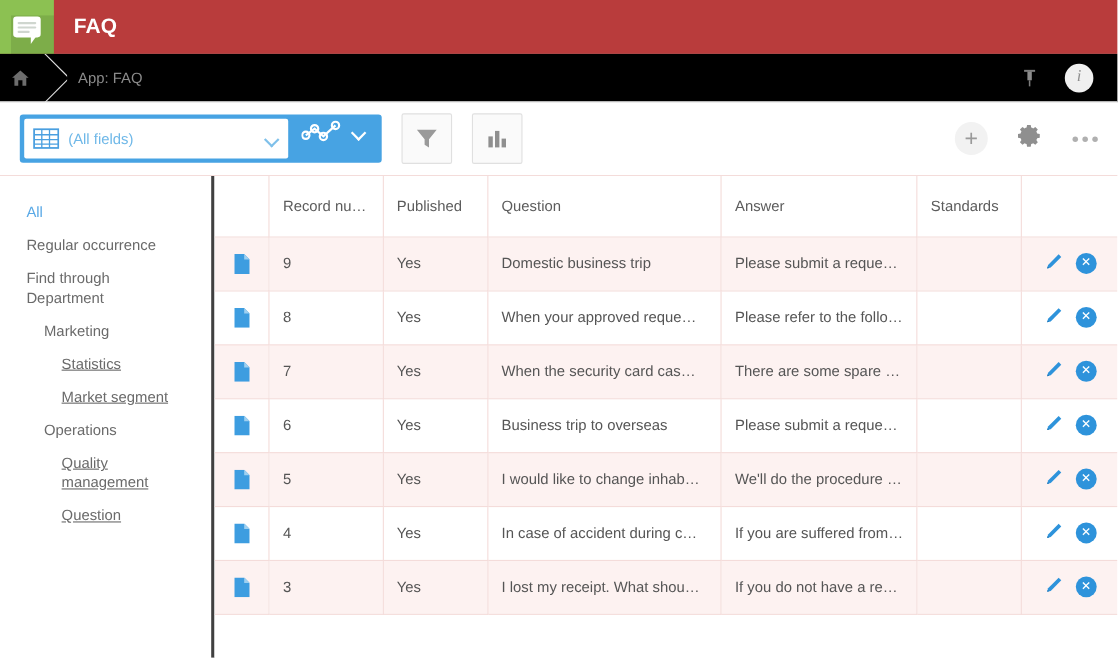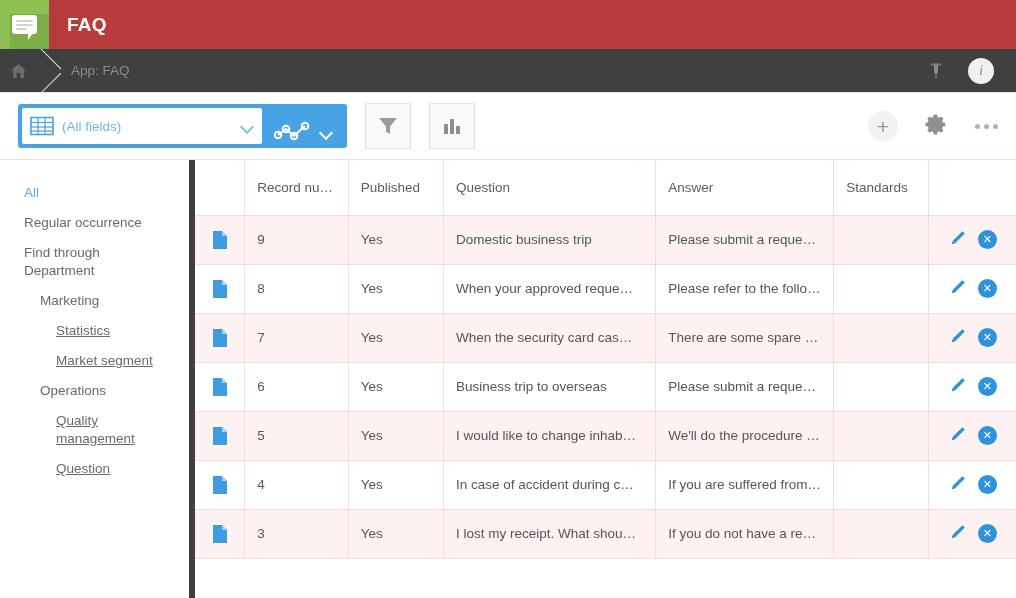--- a/index.html
+++ b/index.html
@@ -41,21 +41,21 @@
   .bubble i:nth-child(1) { width: 17px; }
   .bubble i:nth-child(2) { width: 17px; }
   .bubble i:nth-child(3) { width: 11px; margin-right: 6px; }
   .app-title {
     color: #fff; font-size: 19px; font-weight: bold;
     margin-left: 18px; letter-spacing: .2px;
   }
 
   
   .breadcrumb {
-    height: 44px; flex: 0 0 44px; background: #404040;
+    height: 44px; flex: 0 0 44px; background: #000000;
     border-bottom: 1px solid #e4e4e4;
     display: flex; align-items: center; position: relative; text-align: right;
   }
   .home-cell {
     width: 37px; height: 44px; display: flex;
     align-items: center; justify-content: center;
   }
   .home-icon { display: block; }
   .crumb-sep {
     width: 24px; height: 44px; position: relative; overflow: hidden;
@@ -77,21 +77,21 @@
     font-size: 15px;
   }
 
   
   .toolbar {
     height: 66px; flex: 0 0 66px; background: #fff;
     display: flex; align-items: center; padding: 0 18px;
     position: relative;
   }
   .view-select {
-    display: flex; align-items: flex-end; height: 44px;
+    display: flex; align-items: flex-start; height: 44px;
     background: #47a3e3; border-radius: 3px; padding: 4px;
   }
   .vs-field {
     background: #fff; height: 36px; width: 240px;
     border-radius: 2px; display: flex; align-items: center;
     padding: 0 8px; gap: 8px;
   }
   .grid-ico { width: 24px; height: 20px; flex: 0 0 24px; }
   .vs-label { font-size: 13.5px; color: #6fb8e8; flex: 1; }
   .chev { width: 13px; height: 8px; position: relative; flex: 0 0 13px; }
@@ -122,21 +122,21 @@
     height: 37px; flex: 0 0 37px; background: #fff;
     display: flex; align-items: flex-start; justify-content: flex-end;
     padding-right: 30px;
   }
   .reccount span { font-size: 13px; color: #5a5a5a; }
 
   
   .body { display: flex; flex: 1 1 auto; min-height: 0; border-top: 1px solid #f4dcda; }
   .sidebar {
     width: 195px; flex: 0 0 195px; background: #fff;
-    border-right: 6px solid #404040;
+    border-right: 3px solid #404040;
     padding: 18px 0 2px 0; overflow: hidden;
   }
   .nav-item {
     font-size: 13.5px; color: #6a6a6a; line-height: 18px;
     padding: 6px 12px 6px 24px; white-space: pre-wrap;
   }
   .nav-item.active { color: #5aa9e6; }
   .nav-item.lvl1 { padding-left: 40px; }
   .nav-item.lvl2 { padding-left: 56px; text-decoration: underline; }
 

